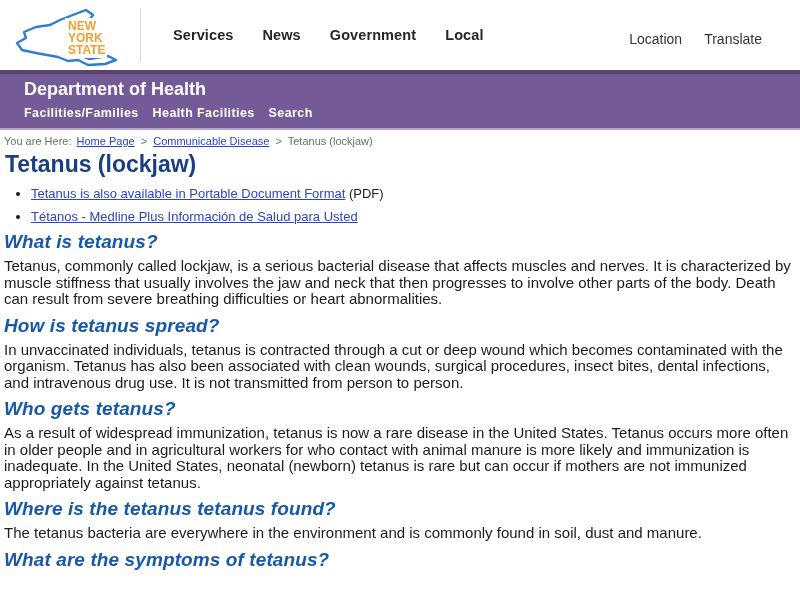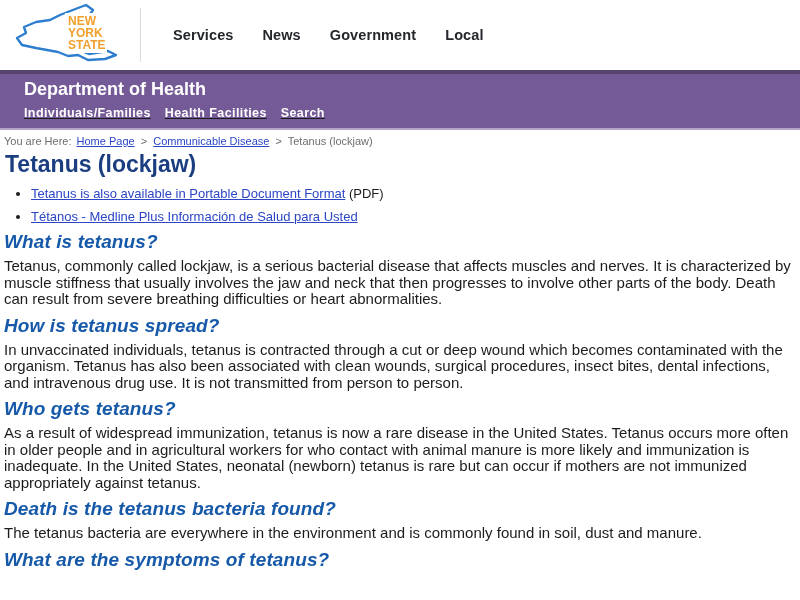--- a/index.html
+++ b/index.html
@@ -6,36 +6,35 @@
   html,body { margin:0; padding:0; }
   body {
     width:800px; height:600px; overflow:hidden;
     background:#fff;
     font-family:"Liberation Sans", sans-serif;
     color:#1c1c1c;
   }
 
   
   .site-header { height:70px; display:flex; align-items:center; background:#fff; }
-  .logo-link { display:flex; align-items:center; justify-content:center; width:140px; height:54px; text-decoration:none; }
+  .logo-link { display:flex; align-items:flex-start; justify-content:center; width:140px; height:54px; text-decoration:none; }
   .header-divider { width:1px; height:54px; background:#d9d9d9; }
   .main-nav { display:flex; gap:29px; margin-left:32px; }
   .main-nav a {
     font-size:14.5px; font-weight:bold; color:#24272c; text-decoration:none; letter-spacing:0.1px;
   }
   .utility-nav { margin-left:auto; margin-right:38px; display:flex; gap:22px; position:relative; top:4px; }
   .utility-nav a { font-size:14px; color:#333; text-decoration:none; }
 
   
   .agency-banner {
     background:#745b97;
     border-top:4px solid #57446f;
     border-bottom:2px solid #b3a6c9;
     padding:5px 3px 7px 24px;
-    text-decoration:underline;
   }
   .agency-title {
     margin:0; color:#fff; font-size:18px; font-weight:bold; line-height:21px;
     text-decoration:none; display:inline-block;
   }
   .agency-nav { display:flex; gap:14px; margin-top:6px; }
   .agency-nav a {
     color:#fff; font-size:12.5px; font-weight:bold; letter-spacing:0.4px;
     text-decoration:none; line-height:15px;
   }
@@ -77,26 +76,30 @@
       <text x="58" y="46" font-size="12" fill="#f0a02c">STATE</text>
     </svg>
   </a>
   <span class="header-divider"></span>
   <nav class="main-nav">
     <a href="#">Services</a>
     <a href="#">News</a>
     <a href="#">Government</a>
     <a href="#">Local</a>
   </nav>
+  <div class="utility-nav">
+    <a href="#">Location</a>
+    <a href="#">Translate</a>
+  </div>
 </header>
 
 <div class="agency-banner">
   <a class="agency-title" href="#">Department of Health</a>
   <nav class="agency-nav">
-    <a href="#">Individuals/Families</a>
+    <a href="#">Facilities/Families</a>
     <a href="#">Health Facilities</a>
     <a href="#">Search</a>
   </nav>
 </div>
 
 <div class="breadcrumb">
   <span class="crumb-prefix">You are Here:</span>
   <a href="#">Home Page</a>
   <span class="crumb-sep">&gt;</span>
   <a href="#">Communicable Disease</a>
@@ -125,21 +128,21 @@
     <h2>How is tetanus spread?</h2>
     <p>In unvaccinated individuals, tetanus is contracted through a cut or deep wound which becomes contaminated with the organism. Tetanus has also been associated with clean wounds, surgical procedures, insect bites, dental infections, and intravenous drug use. It is not transmitted from person to person.</p>
   </section>
 
   <section class="section">
     <h2>Who gets tetanus?</h2>
     <p>As a result of widespread immunization, tetanus is now a rare disease in the United States. Tetanus occurs more often in older people and in agricultural workers for who contact with animal manure is more likely and immunization is inadequate. In the United States, neonatal (newborn) tetanus is rare but can occur if mothers are not immunized appropriately against tetanus.</p>
   </section>
 
   <section class="section">
-    <h2>Death is the tetanus bacteria found?</h2>
+    <h2>Where is the tetanus tetanus found?</h2>
     <p>The tetanus bacteria are everywhere in the environment and is commonly found in soil, dust and manure.</p>
   </section>
 
   <section class="section">
     <h2>What are the symptoms of tetanus?</h2>
   </section>
 
 </main>
 
 </body></html>

